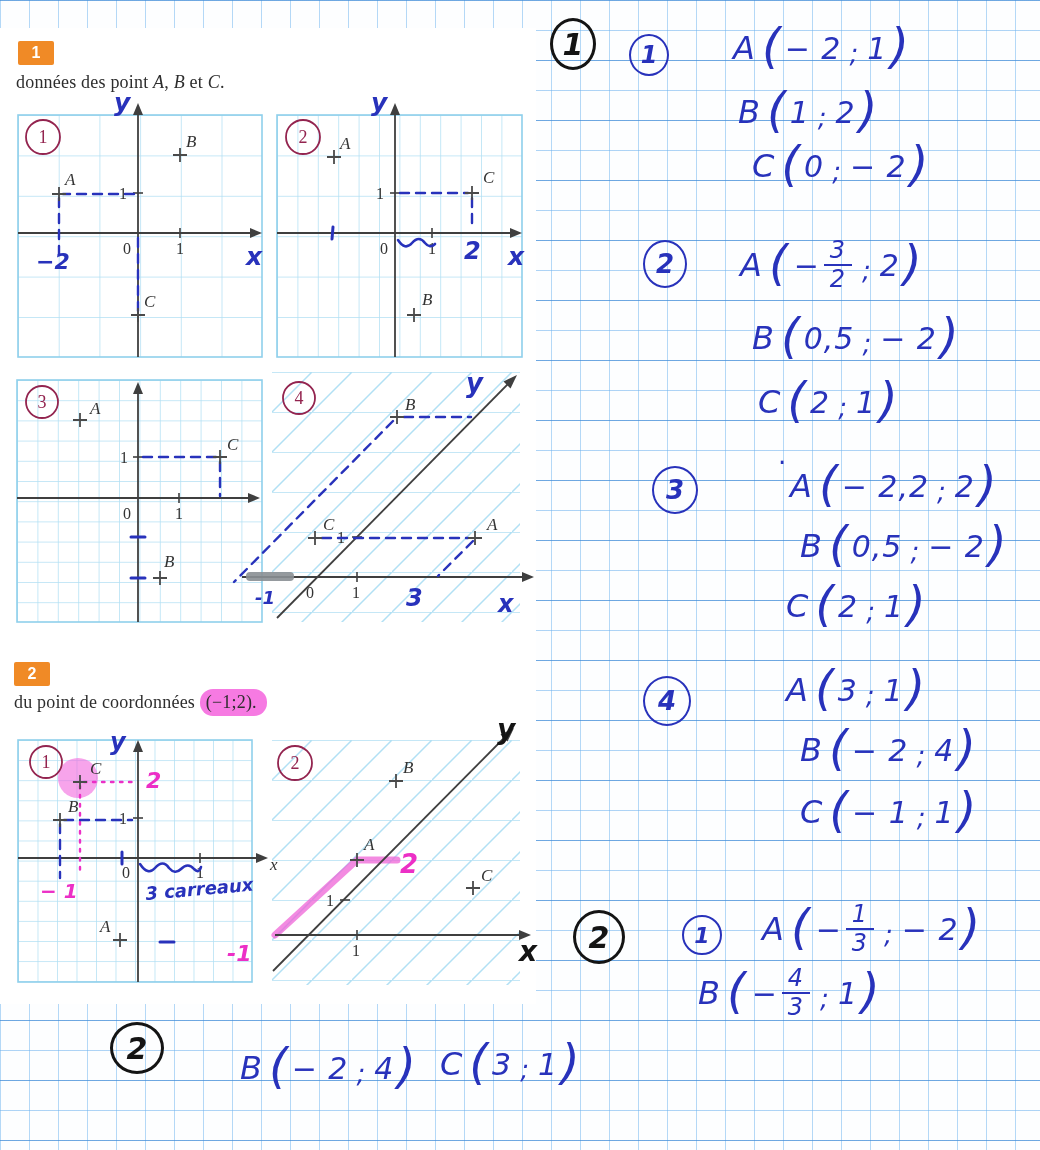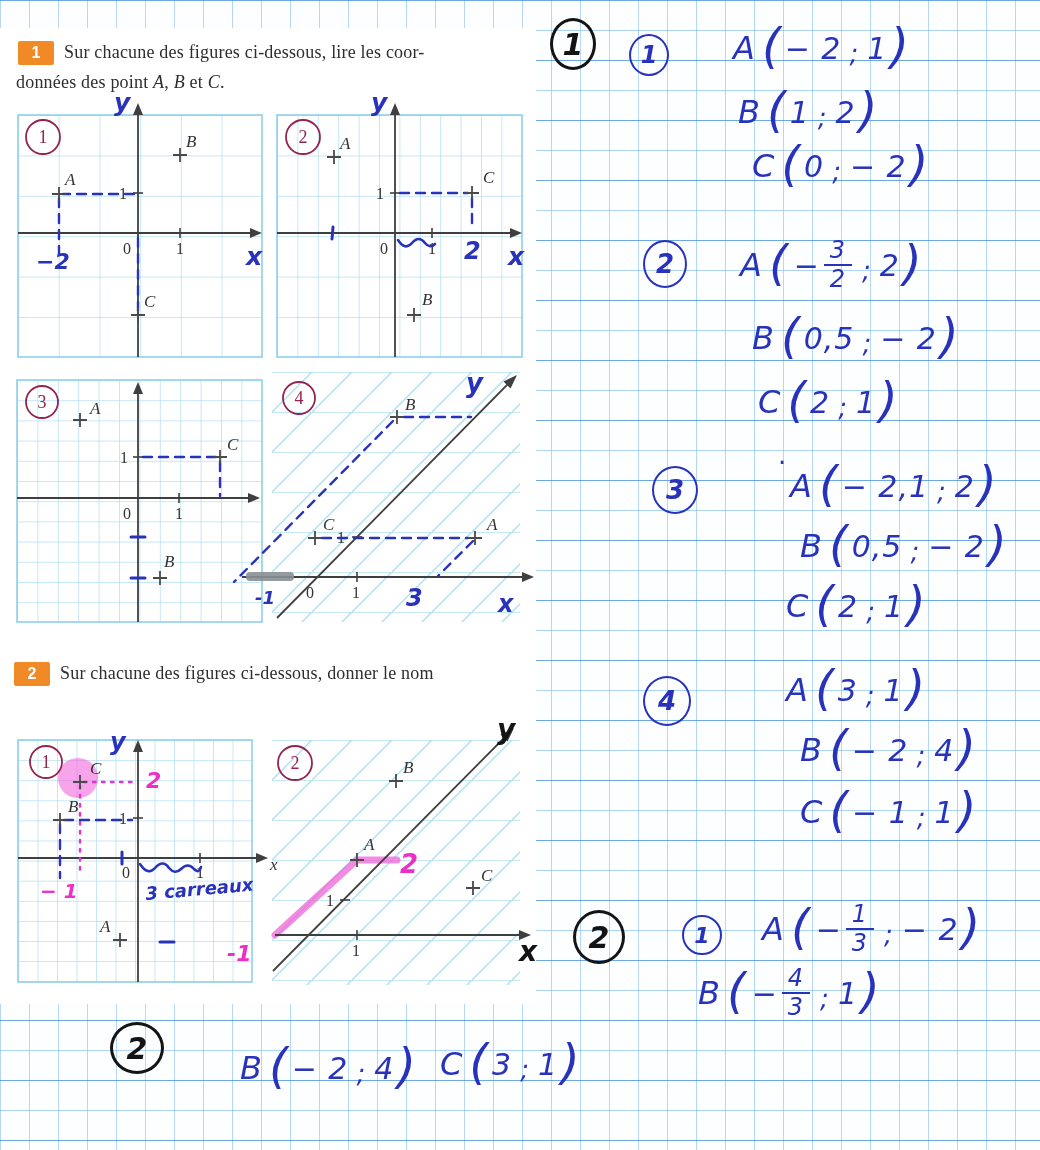--- a/index.html
+++ b/index.html
@@ -52,21 +52,20 @@
   .tinydot{position:absolute;font-size:26px;color:#2832bb;font-family:"DejaVu Sans",sans-serif;}
 </style>
 </head>
 <body>
 
 <div class="page">
 
   <div class="book"></div>
 
   <div class="badge" style="left:18px;top:41px">1</div>
-  <div class="bookline" style="left:64px;top:42px"><span>Sur chacune des figures ci-dessous, lire les coor-</span></div>
   <div class="bookline" style="left:16px;top:72px"><span>données des point </span><i>A</i><span>, </span><i>B</i><span> et </span><i>C</i><span>.</span></div>
 
   <svg class="fig" style="left:16px;top:95px" width="248" height="266">
     <defs>
         <pattern id="p-f1" width="40.7" height="40.4" x="2" y="20" patternUnits="userSpaceOnUse">
       <path d="M40.7 0H0V40.4" fill="none" class="gridline"></path>
         </pattern>
       </defs>
     <rect x="2" y="20" width="244" height="242" fill="url(#p-f1)"></rect>
     <rect x="2" y="20" width="244" height="242" class="boxedge"></rect>
@@ -205,21 +204,21 @@
     <text x="17" y="236" class="hwb" font-size="18">-1</text>
     <text x="228" y="24" class="hwb" font-size="26">y</text>
     <text x="260" y="244" class="hwb" font-size="24">x</text>
     <g class="circnum">
         <circle cx="61" cy="30" r="16"></circle>
         <text x="61" y="36">4</text>
       </g>
   </svg>
 
   <div class="badge" style="left:14px;top:662px">2</div>
-  <div class="bookline" style="left:60px;top:663px"><span>Sur chacune des figures ci-dessous, donner le nom</span></div>
+  <div class="bookline" style="left:14px;top:692px"><span>du point de coordonnées </span><span class="hl">(−1;2).</span></div>
 
   <svg class="fig" style="left:16px;top:728px" width="272" height="260">
     <defs>
         <pattern id="p-g1" width="19.5" height="20.1" x="2" y="12" patternUnits="userSpaceOnUse">
       <path d="M19.5 0H0V20.1" fill="none" class="gridline"></path>
         </pattern>
       </defs>
     <rect x="2" y="12" width="234" height="242" fill="url(#p-g1)"></rect>
     <rect x="2" y="12" width="234" height="242" class="boxedge"></rect>
     <circle cx="62" cy="50" r="20" fill="#f168dd" opacity="0.6"></circle>
@@ -351,21 +350,21 @@
       <span>1</span>
       <span class="par">)</span>
     </div>
 
   <div class="tinydot" style="left:778px;top:440px">.</div>
 
   <div class="mark blue" style="left:652px;top:466px;width:42px;height:44px;font-size:26px">3</div>
   <div class="ans" style="left:790px;top:466px">
       <span class="nm">A</span>
       <span class="par">(</span>
-      <span>− 2,1</span>
+      <span>− 2,2</span>
       <span class="sep">;</span>
       <span>2</span>
       <span class="par">)</span>
     </div>
   <div class="ans" style="left:800px;top:526px">
       <span class="nm">B</span>
       <span class="par">(</span>
       <span>0,5</span>
       <span class="sep">;</span>
       <span>− 2</span>

